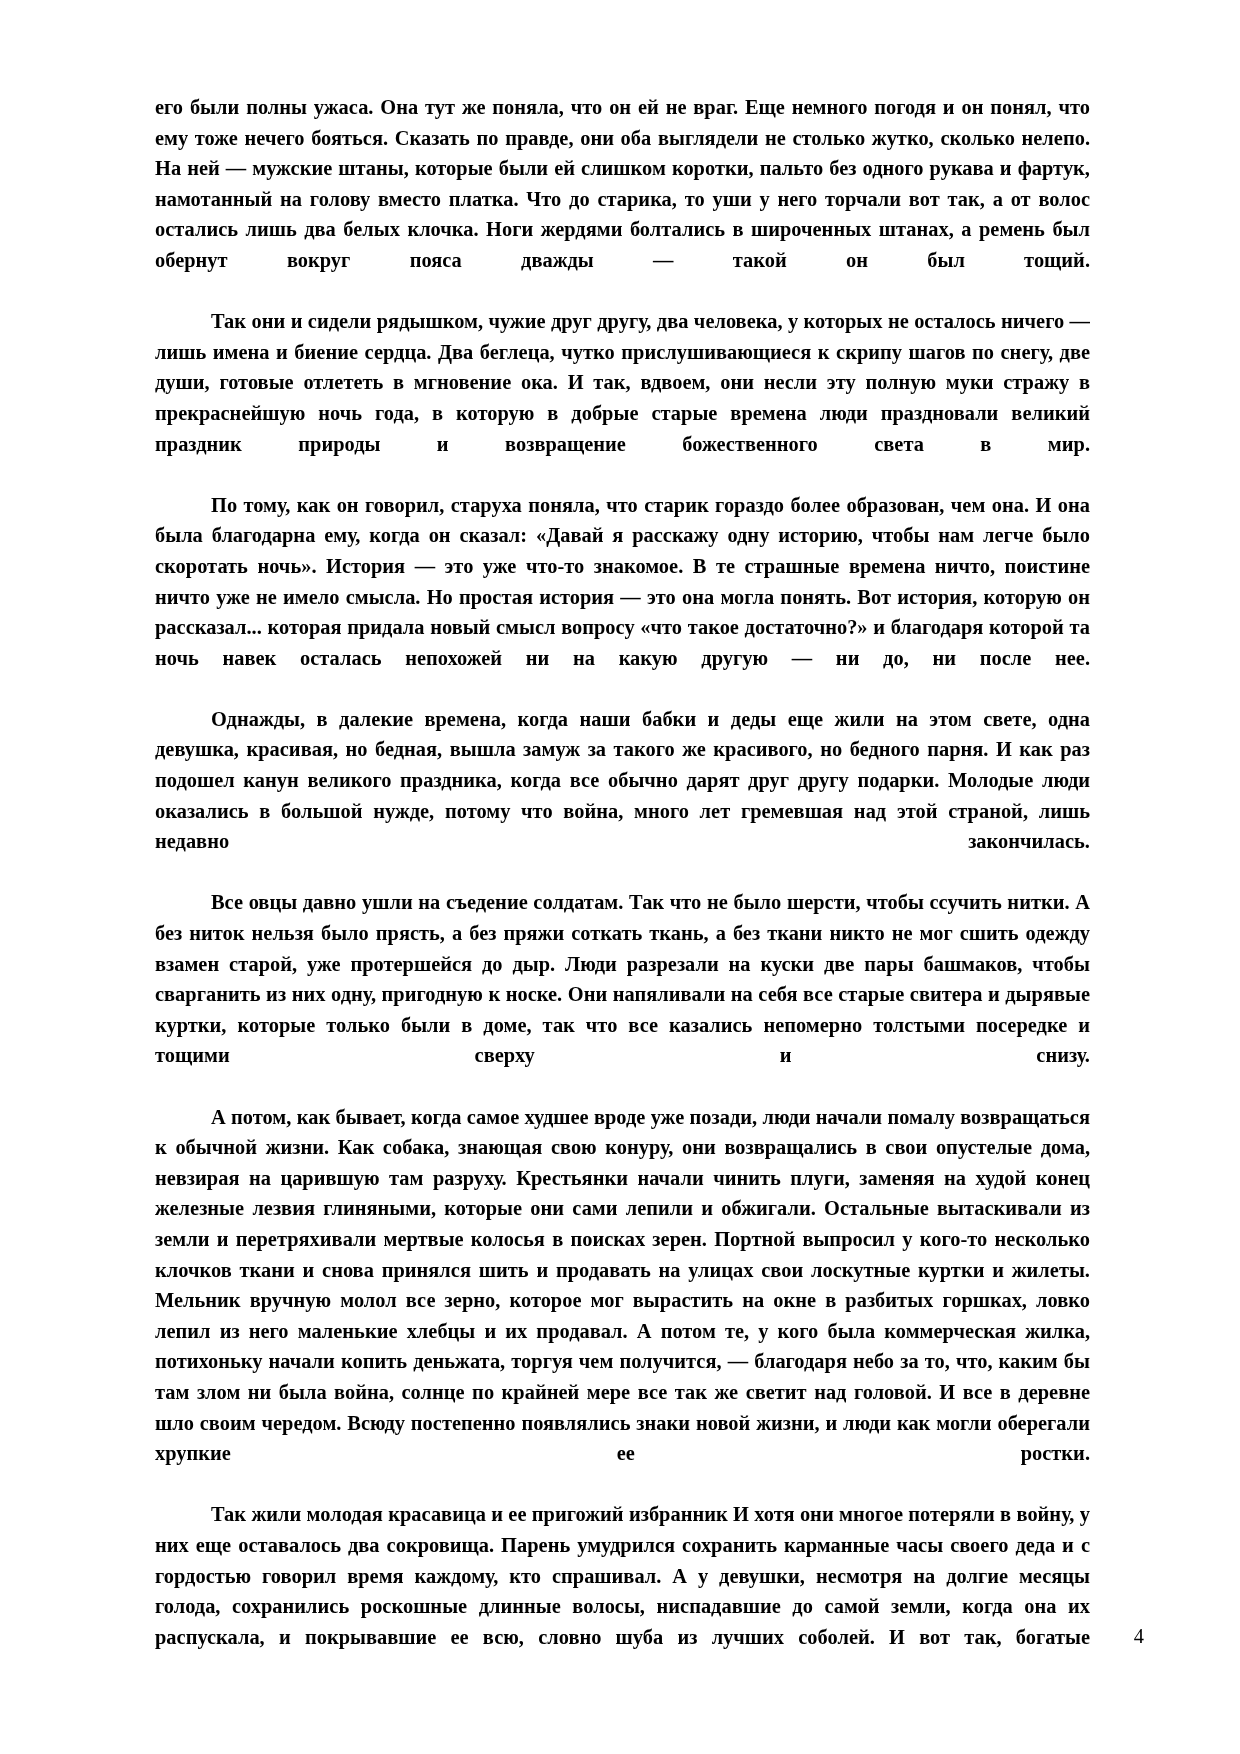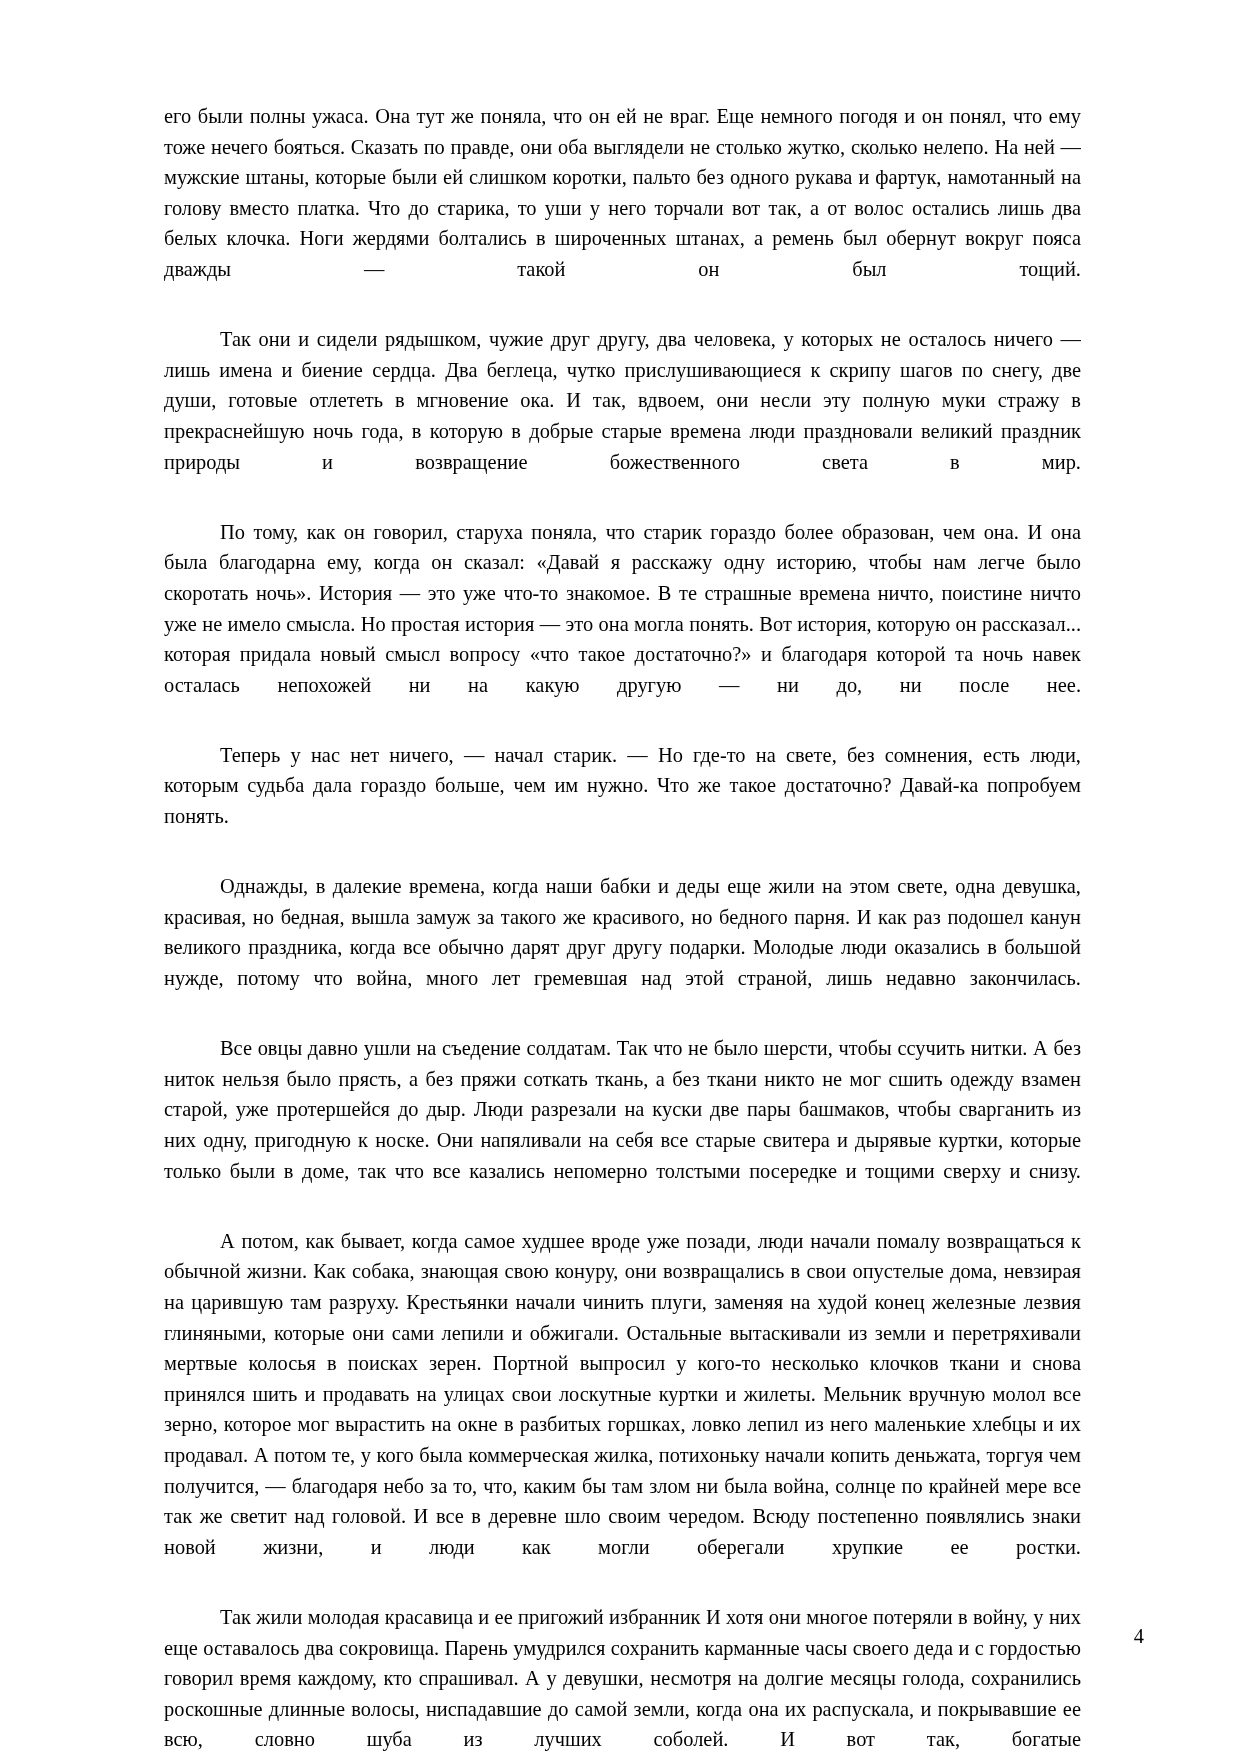--- a/index.html
+++ b/index.html
@@ -21,29 +21,30 @@
     box-sizing: border-box;
     overflow: hidden;
   }
   .content {
     position: absolute;
     left: 155px;
     top: 92px;
     width: 935px;
   }
   .para {
-    margin: 9px;
+    margin: 0;
     text-align: justify;
     text-justify: inter-word;
     text-indent: 0;
     font-size: 20.4px;
     line-height: 30.6px;
     letter-spacing: 0.02px;
     word-spacing: 0.2px;
     hyphens: none;
+    font-weight: bold;
     -webkit-hyphens: none;
   }
   .para.indent {
     text-indent: 56px;
   }
   
   .para::after {
     content: "";
     display: inline-block;
     width: 100%;
@@ -63,21 +64,20 @@
 <div class="page">
 
   <div class="content">
 
     <p class="para">его были полны ужаса. Она тут же поняла, что он ей не враг. Еще немного погодя и он понял, что ему тоже нечего бояться. Сказать по правде, они оба выглядели не столько жутко, сколько нелепо. На ней — мужские штаны, которые были ей слишком коротки, пальто без одного рукава и фартук, намотанный на голову вместо платка. Что до старика, то уши у него торчали вот так, а от волос остались лишь два белых клочка. Ноги жердями болтались в широченных штанах, а ремень был обернут вокруг пояса дважды — такой он был тощий.</p>
 
     <p class="para indent">Так они и сидели рядышком, чужие друг другу, два человека, у которых не осталось ничего — лишь имена и биение сердца. Два беглеца, чутко прислушивающиеся к скрипу шагов по снегу, две души, готовые отлететь в мгновение ока. И так, вдвоем, они несли эту полную муки стражу в прекраснейшую ночь года, в которую в добрые старые времена люди праздновали великий праздник природы и возвращение божественного света в мир.</p>
 
     <p class="para indent">По тому, как он говорил, старуха поняла, что старик гораздо более образован, чем она. И она была благодарна ему, когда он сказал: «Давай я расскажу одну историю, чтобы нам легче было скоротать ночь». История — это уже что-то знакомое. В те страшные времена ничто, поистине ничто уже не имело смысла. Но простая история — это она могла понять. Вот история, которую он рассказал... которая придала новый смысл вопросу «что такое достаточно?» и благодаря которой та ночь навек осталась непохожей ни на какую другую — ни до, ни после нее.</p>
 
-    <p class="para indent">Теперь у нас нет ничего, — начал старик. — Но где-то на свете, без сомнения, есть люди, которым судьба дала гораздо больше, чем им нужно. Что же такое достаточно? Давай-ка попробуем понять.</p>
 
     <p class="para indent">Однажды, в далекие времена, когда наши бабки и деды еще жили на этом свете, одна девушка, красивая, но бедная, вышла замуж за такого же красивого, но бедного парня. И как раз подошел канун великого праздника, когда все обычно дарят друг другу подарки. Молодые люди оказались в большой нужде, потому что война, много лет гремевшая над этой страной, лишь недавно закончилась.</p>
 
     <p class="para indent">Все овцы давно ушли на съедение солдатам. Так что не было шерсти, чтобы ссучить нитки. А без ниток нельзя было прясть, а без пряжи соткать ткань, а без ткани никто не мог сшить одежду взамен старой, уже протершейся до дыр. Люди разрезали на куски две пары башмаков, чтобы сварганить из них одну, пригодную к носке. Они напяливали на себя все старые свитера и дырявые куртки, которые только были в доме, так что все казались непомерно толстыми посередке и тощими сверху и снизу.</p>
 
     <p class="para indent">А потом, как бывает, когда самое худшее вроде уже позади, люди начали помалу возвращаться к обычной жизни. Как собака, знающая свою конуру, они возвращались в свои опустелые дома, невзирая на царившую там разруху. Крестьянки начали чинить плуги, заменяя на худой конец железные лезвия глиняными, которые они сами лепили и обжигали. Остальные вытаскивали из земли и перетряхивали мертвые колосья в поисках зерен. Портной выпросил у кого-то несколько клочков ткани и снова принялся шить и продавать на улицах свои лоскутные куртки и жилеты. Мельник вручную молол все зерно, которое мог вырастить на окне в разбитых горшках, ловко лепил из него маленькие хлебцы и их продавал. А потом те, у кого была коммерческая жилка, потихоньку начали копить деньжата, торгуя чем получится, — благодаря небо за то, что, каким бы там злом ни была война, солнце по крайней мере все так же светит над головой. И все в деревне шло своим чередом. Всюду постепенно появлялись знаки новой жизни, и люди как могли оберегали хрупкие ее ростки.</p>
 
     <p class="para indent">Так жили молодая красавица и ее пригожий избранник И хотя они многое потеряли в войну, у них еще оставалось два сокровища. Парень умудрился сохранить карманные часы своего деда и с гордостью говорил время каждому, кто спрашивал. А у девушки, несмотря на долгие месяцы голода, сохранились роскошные длинные волосы, ниспадавшие до самой земли, когда она их распускала, и покрывавшие ее всю, словно шуба из лучших соболей. И вот так, богатые</p>
 
   </div>

